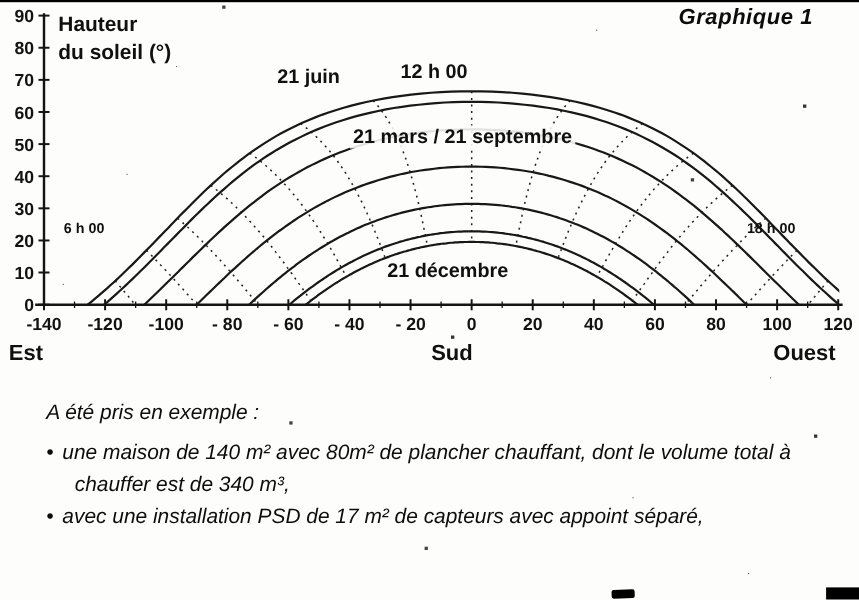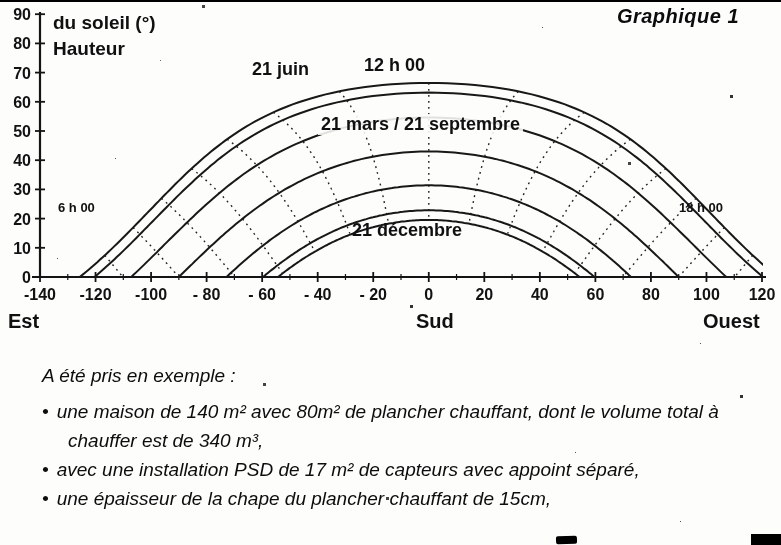--- a/index.html
+++ b/index.html
@@ -134,43 +134,42 @@
         <path d="M94.6 277.0 L97.5 274.6 L100.3 272.1 L103.1 269.6 L105.9 267.1 L108.7 264.5 L111.5 262.0 L114.3 259.4 L117.0 256.8 L119.8 254.2 L122.5 251.6 L125.3 248.9 L128.0 246.2 L130.7 243.6 L133.4 240.9 L136.1 238.2 L138.8 235.4 L141.5 232.7 L144.2 229.9 L146.9 227.2 L149.6 224.4 L152.3 221.7 L155.1 218.9 L157.8 216.1 L160.6 213.3 L163.3 210.5 L166.1 207.7 L168.9 204.9 L171.7 202.1 L174.5 199.2 L177.3 196.4 L180.2 193.6 L183.1 190.8 L186.0 188.0 L189.0 185.2 L192.0 182.4 L195.0 179.5 L198.1 176.7 L201.2 174.0 L204.4 171.2 L207.6 168.4 L210.9 165.6 L214.2 162.9 L217.6 160.1 L221.0 157.4 L224.5 154.7 L228.1 152.0 L231.8 149.3 L235.5 146.7 L239.4 144.0 L243.3 141.4 L247.4 138.9 L251.5 136.3 L255.7 133.8 L260.1 131.3 L264.6 128.9 L269.2 126.5 L274.0 124.2 L278.9 121.8 L283.9 119.6 L289.1 117.4 L294.5 115.3 L300.0 113.2 L305.8 111.2 L311.6 109.3 L317.7 107.4 L324.0 105.6 L330.4 104.0 L337.1 102.4 L343.9 100.9 L350.9 99.5 L358.1 98.2 L365.5 97.1 L373.0 96.1 L380.7 95.2 L388.5 94.4 L396.4 93.7 L404.4 93.2 L412.5 92.9 L420.6 92.7 L428.8 92.6 L436.9 92.7 L445.1 92.9 L453.2 93.2 L461.2 93.7 L469.1 94.4 L476.9 95.2 L484.6 96.1 L492.1 97.1 L499.4 98.2 L506.6 99.5 L513.6 100.9 L520.5 102.4 L527.1 104.0 L533.6 105.6 L539.8 107.4 L545.9 109.3 L551.8 111.2 L557.5 113.2 L563.0 115.3 L568.4 117.4 L573.6 119.6 L578.7 121.8 L583.6 124.2 L588.3 126.5 L592.9 128.9 L597.4 131.3 L601.8 133.8 L606.0 136.3 L610.2 138.9 L614.2 141.4 L618.2 144.0 L622.0 146.7 L625.7 149.3 L629.4 152.0 L633.0 154.7 L636.5 157.4 L640.0 160.1 L643.4 162.9 L646.7 165.6 L649.9 168.4 L653.2 171.2 L656.3 174.0 L659.4 176.7 L662.5 179.5 L665.5 182.4 L668.5 185.2 L671.5 188.0 L674.4 190.8 L677.3 193.6 L680.2 196.4 L683.0 199.2 L685.9 202.1 L688.7 204.9 L691.5 207.7 L694.2 210.5 L697.0 213.3 L699.7 216.1 L702.5 218.9 L705.2 221.7 L707.9 224.4 L710.6 227.2 L713.3 229.9 L716.0 232.7 L718.7 235.4 L721.4 238.2 L724.1 240.9 L726.9 243.6 L729.6 246.2 L732.3 248.9 L735.0 251.6 L737.7 254.2 L740.5 256.8 L743.2 259.4 L746.0 262.0 L748.8 264.5 L751.6 267.1 L754.4 269.6 L757.2 272.1 L760.1 274.6 L762.9 277.0" class="curve"></path>
         <path d="M131.2 277.0 L133.8 274.6 L136.4 272.1 L139.0 269.6 L141.6 267.1 L144.2 264.6 L146.7 262.1 L149.3 259.6 L151.8 257.1 L154.4 254.6 L157.0 252.1 L159.5 249.5 L162.1 247.0 L164.6 244.4 L167.2 241.9 L169.8 239.3 L172.4 236.8 L174.9 234.2 L177.5 231.7 L180.2 229.1 L182.8 226.6 L185.4 224.0 L188.1 221.5 L190.7 218.9 L193.4 216.4 L196.1 213.8 L198.8 211.3 L201.6 208.7 L204.3 206.2 L207.1 203.7 L210.0 201.2 L212.8 198.7 L215.7 196.2 L218.6 193.7 L221.6 191.2 L224.6 188.8 L227.6 186.3 L230.7 183.9 L233.8 181.5 L236.9 179.1 L240.1 176.7 L243.4 174.3 L246.7 172.0 L250.1 169.7 L253.5 167.4 L257.0 165.1 L260.5 162.9 L264.1 160.7 L267.8 158.5 L271.6 156.3 L275.4 154.2 L279.3 152.1 L283.2 150.1 L287.3 148.1 L291.4 146.1 L295.7 144.2 L300.0 142.3 L304.4 140.5 L308.9 138.7 L313.4 137.0 L318.1 135.3 L322.9 133.7 L327.7 132.2 L332.7 130.7 L337.7 129.3 L342.9 127.9 L348.1 126.6 L353.4 125.4 L358.8 124.3 L364.3 123.3 L369.9 122.3 L375.6 121.4 L381.3 120.6 L387.1 119.9 L392.9 119.3 L398.8 118.8 L404.7 118.3 L410.7 118.0 L416.7 117.8 L422.7 117.6 L428.8 117.6 L434.8 117.6 L440.8 117.8 L446.8 118.0 L452.8 118.3 L458.7 118.8 L464.6 119.3 L470.5 119.9 L476.3 120.6 L482.0 121.4 L487.6 122.3 L493.2 123.3 L498.7 124.3 L504.1 125.4 L509.4 126.6 L514.7 127.9 L519.8 129.3 L524.9 130.7 L529.8 132.2 L534.7 133.7 L539.4 135.3 L544.1 137.0 L548.7 138.7 L553.2 140.5 L557.6 142.3 L561.9 144.2 L566.1 146.1 L570.2 148.1 L574.3 150.1 L578.3 152.1 L582.2 154.2 L586.0 156.3 L589.7 158.5 L593.4 160.7 L597.0 162.9 L600.6 165.1 L604.0 167.4 L607.5 169.7 L610.8 172.0 L614.1 174.3 L617.4 176.7 L620.6 179.1 L623.8 181.5 L626.9 183.9 L630.0 186.3 L633.0 188.8 L636.0 191.2 L638.9 193.7 L641.8 196.2 L644.7 198.7 L647.6 201.2 L650.4 203.7 L653.2 206.2 L656.0 208.7 L658.7 211.3 L661.4 213.8 L664.1 216.4 L666.8 218.9 L669.5 221.5 L672.1 224.0 L674.8 226.6 L677.4 229.1 L680.0 231.7 L682.6 234.2 L685.2 236.8 L687.8 239.3 L690.3 241.9 L692.9 244.4 L695.5 247.0 L698.0 249.5 L700.6 252.1 L703.1 254.6 L705.7 257.1 L708.3 259.6 L710.8 262.1 L713.4 264.6 L716.0 267.1 L718.5 269.6 L721.1 272.1 L723.7 274.6 L726.3 277.0" class="curve"></path>
         <path d="M178.8 277.0 L181.1 274.8 L183.4 272.5 L185.7 270.3 L188.0 268.0 L190.3 265.8 L192.6 263.6 L194.9 261.3 L197.2 259.1 L199.5 256.9 L201.8 254.7 L204.2 252.5 L206.5 250.2 L208.8 248.0 L211.2 245.8 L213.6 243.7 L216.0 241.5 L218.4 239.3 L220.8 237.1 L223.2 235.0 L225.6 232.8 L228.1 230.7 L230.6 228.6 L233.1 226.4 L235.6 224.3 L238.1 222.2 L240.7 220.2 L243.3 218.1 L245.9 216.0 L248.5 214.0 L251.2 212.0 L253.8 210.0 L256.6 208.0 L259.3 206.0 L262.1 204.1 L264.9 202.1 L267.7 200.2 L270.5 198.3 L273.4 196.5 L276.4 194.6 L279.3 192.8 L282.3 191.0 L285.3 189.2 L288.4 187.5 L291.5 185.8 L294.7 184.1 L297.8 182.4 L301.1 180.8 L304.3 179.2 L307.6 177.7 L311.0 176.1 L314.4 174.6 L317.8 173.2 L321.3 171.8 L324.8 170.4 L328.4 169.0 L332.0 167.7 L335.6 166.5 L339.3 165.3 L343.0 164.1 L346.8 163.0 L350.6 161.9 L354.4 160.8 L358.3 159.9 L362.3 158.9 L366.2 158.0 L370.2 157.2 L374.2 156.4 L378.3 155.7 L382.4 155.0 L386.5 154.4 L390.7 153.9 L394.8 153.4 L399.0 152.9 L403.2 152.5 L407.5 152.2 L411.7 151.9 L416.0 151.7 L420.2 151.6 L424.5 151.5 L428.8 151.4 L433.0 151.5 L437.3 151.6 L441.6 151.7 L445.8 151.9 L450.1 152.2 L454.3 152.5 L458.5 152.9 L462.7 153.4 L466.9 153.9 L471.0 154.4 L475.1 155.0 L479.2 155.7 L483.3 156.4 L487.3 157.2 L491.3 158.0 L495.3 158.9 L499.2 159.9 L503.1 160.8 L507.0 161.9 L510.8 163.0 L514.5 164.1 L518.3 165.3 L521.9 166.5 L525.6 167.7 L529.2 169.0 L532.7 170.4 L536.3 171.8 L539.7 173.2 L543.2 174.6 L546.6 176.1 L549.9 177.7 L553.2 179.2 L556.5 180.8 L559.7 182.4 L562.9 184.1 L566.0 185.8 L569.1 187.5 L572.2 189.2 L575.2 191.0 L578.2 192.8 L581.2 194.6 L584.1 196.5 L587.0 198.3 L589.9 200.2 L592.7 202.1 L595.5 204.1 L598.2 206.0 L601.0 208.0 L603.7 210.0 L606.4 212.0 L609.0 214.0 L611.7 216.0 L614.3 218.1 L616.8 220.2 L619.4 222.2 L621.9 224.3 L624.5 226.4 L627.0 228.6 L629.4 230.7 L631.9 232.8 L634.3 235.0 L636.8 237.1 L639.2 239.3 L641.6 241.5 L644.0 243.7 L646.3 245.8 L648.7 248.0 L651.0 250.2 L653.4 252.5 L655.7 254.7 L658.0 256.9 L660.3 259.1 L662.7 261.3 L665.0 263.6 L667.3 265.8 L669.5 268.0 L671.8 270.3 L674.1 272.5 L676.4 274.8 L678.7 277.0" class="curve"></path>
         <path d="M226.5 277.0 L228.4 275.2 L230.4 273.3 L232.4 271.5 L234.4 269.7 L236.4 267.9 L238.4 266.1 L240.4 264.3 L242.4 262.5 L244.4 260.8 L246.5 259.0 L248.5 257.3 L250.6 255.5 L252.6 253.8 L254.7 252.1 L256.8 250.4 L258.9 248.7 L261.0 247.0 L263.2 245.4 L265.3 243.7 L267.5 242.1 L269.6 240.4 L271.8 238.8 L274.0 237.2 L276.3 235.6 L278.5 234.1 L280.7 232.5 L283.0 231.0 L285.3 229.5 L287.6 228.0 L289.9 226.5 L292.3 225.0 L294.6 223.6 L297.0 222.2 L299.4 220.7 L301.8 219.4 L304.2 218.0 L306.7 216.6 L309.1 215.3 L311.6 214.0 L314.1 212.7 L316.7 211.5 L319.2 210.2 L321.8 209.0 L324.4 207.8 L327.0 206.7 L329.6 205.5 L332.2 204.4 L334.9 203.4 L337.6 202.3 L340.3 201.3 L343.0 200.3 L345.8 199.3 L348.5 198.4 L351.3 197.4 L354.1 196.6 L357.0 195.7 L359.8 194.9 L362.7 194.1 L365.5 193.3 L368.4 192.6 L371.3 191.9 L374.3 191.2 L377.2 190.6 L380.2 190.0 L383.1 189.4 L386.1 188.9 L389.1 188.4 L392.1 188.0 L395.1 187.5 L398.1 187.2 L401.2 186.8 L404.2 186.5 L407.3 186.2 L410.3 186.0 L413.4 185.8 L416.5 185.6 L419.5 185.5 L422.6 185.4 L425.7 185.3 L428.8 185.3 L431.8 185.3 L434.9 185.4 L438.0 185.5 L441.1 185.6 L444.1 185.8 L447.2 186.0 L450.3 186.2 L453.3 186.5 L456.4 186.8 L459.4 187.2 L462.4 187.5 L465.4 188.0 L468.4 188.4 L471.4 188.9 L474.4 189.4 L477.4 190.0 L480.3 190.6 L483.3 191.2 L486.2 191.9 L489.1 192.6 L492.0 193.3 L494.9 194.1 L497.7 194.9 L500.6 195.7 L503.4 196.6 L506.2 197.4 L509.0 198.4 L511.8 199.3 L514.5 200.3 L517.2 201.3 L519.9 202.3 L522.6 203.4 L525.3 204.4 L527.9 205.5 L530.6 206.7 L533.2 207.8 L535.8 209.0 L538.3 210.2 L540.9 211.5 L543.4 212.7 L545.9 214.0 L548.4 215.3 L550.9 216.6 L553.3 218.0 L555.8 219.4 L558.2 220.7 L560.6 222.2 L562.9 223.6 L565.3 225.0 L567.6 226.5 L569.9 228.0 L572.2 229.5 L574.5 231.0 L576.8 232.5 L579.0 234.1 L581.3 235.6 L583.5 237.2 L585.7 238.8 L587.9 240.4 L590.1 242.1 L592.2 243.7 L594.4 245.4 L596.5 247.0 L598.6 248.7 L600.7 250.4 L602.8 252.1 L604.9 253.8 L607.0 255.5 L609.0 257.3 L611.1 259.0 L613.1 260.8 L615.2 262.5 L617.2 264.3 L619.2 266.1 L621.2 267.9 L623.2 269.7 L625.2 271.5 L627.1 273.3 L629.1 275.2 L631.1 277.0" class="curve"></path>
         <path d="M263.1 277.0 L264.8 275.6 L266.5 274.1 L268.2 272.7 L269.9 271.3 L271.7 269.9 L273.4 268.6 L275.1 267.2 L276.9 265.8 L278.7 264.5 L280.4 263.1 L282.2 261.8 L284.0 260.5 L285.8 259.2 L287.6 257.9 L289.4 256.6 L291.2 255.3 L293.1 254.1 L294.9 252.8 L296.8 251.6 L298.6 250.4 L300.5 249.2 L302.4 248.0 L304.3 246.8 L306.2 245.6 L308.1 244.5 L310.1 243.3 L312.0 242.2 L313.9 241.1 L315.9 240.0 L317.9 238.9 L319.9 237.9 L321.9 236.8 L323.9 235.8 L325.9 234.8 L327.9 233.8 L329.9 232.8 L332.0 231.9 L334.1 230.9 L336.1 230.0 L338.2 229.1 L340.3 228.2 L342.4 227.3 L344.5 226.5 L346.7 225.6 L348.8 224.8 L350.9 224.0 L353.1 223.3 L355.3 222.5 L357.5 221.8 L359.6 221.1 L361.8 220.4 L364.0 219.7 L366.3 219.1 L368.5 218.4 L370.7 217.8 L373.0 217.3 L375.2 216.7 L377.5 216.2 L379.8 215.6 L382.1 215.2 L384.3 214.7 L386.6 214.2 L388.9 213.8 L391.2 213.4 L393.6 213.0 L395.9 212.7 L398.2 212.4 L400.5 212.0 L402.9 211.8 L405.2 211.5 L407.6 211.3 L409.9 211.1 L412.3 210.9 L414.6 210.7 L417.0 210.6 L419.3 210.5 L421.7 210.4 L424.0 210.3 L426.4 210.3 L428.8 210.3 L431.1 210.3 L433.5 210.3 L435.9 210.4 L438.2 210.5 L440.6 210.6 L442.9 210.7 L445.3 210.9 L447.6 211.1 L450.0 211.3 L452.3 211.5 L454.7 211.8 L457.0 212.0 L459.3 212.4 L461.7 212.7 L464.0 213.0 L466.3 213.4 L468.6 213.8 L470.9 214.2 L473.2 214.7 L475.5 215.2 L477.8 215.6 L480.0 216.2 L482.3 216.7 L484.6 217.3 L486.8 217.8 L489.0 218.4 L491.3 219.1 L493.5 219.7 L495.7 220.4 L497.9 221.1 L500.1 221.8 L502.3 222.5 L504.4 223.3 L506.6 224.0 L508.7 224.8 L510.9 225.6 L513.0 226.5 L515.1 227.3 L517.2 228.2 L519.3 229.1 L521.4 230.0 L523.5 230.9 L525.5 231.9 L527.6 232.8 L529.6 233.8 L531.7 234.8 L533.7 235.8 L535.7 236.8 L537.7 237.9 L539.7 238.9 L541.6 240.0 L543.6 241.1 L545.5 242.2 L547.5 243.3 L549.4 244.5 L551.3 245.6 L553.2 246.8 L555.1 248.0 L557.0 249.2 L558.9 250.4 L560.8 251.6 L562.6 252.8 L564.5 254.1 L566.3 255.3 L568.1 256.6 L569.9 257.9 L571.7 259.2 L573.5 260.5 L575.3 261.8 L577.1 263.1 L578.9 264.5 L580.6 265.8 L582.4 267.2 L584.1 268.6 L585.9 269.9 L587.6 271.3 L589.3 272.7 L591.0 274.1 L592.7 275.6 L594.4 277.0" class="curve"></path>
         <path d="M278.0 277.0 L279.6 275.7 L281.2 274.5 L282.7 273.3 L284.4 272.0 L286.0 270.8 L287.6 269.6 L289.2 268.4 L290.8 267.2 L292.5 266.1 L294.1 264.9 L295.8 263.7 L297.4 262.6 L299.1 261.5 L300.8 260.3 L302.5 259.2 L304.2 258.1 L305.9 257.0 L307.6 256.0 L309.3 254.9 L311.0 253.8 L312.8 252.8 L314.5 251.8 L316.3 250.8 L318.0 249.8 L319.8 248.8 L321.6 247.8 L323.4 246.8 L325.2 245.9 L327.0 245.0 L328.8 244.0 L330.6 243.1 L332.5 242.2 L334.3 241.4 L336.1 240.5 L338.0 239.7 L339.9 238.8 L341.8 238.0 L343.6 237.2 L345.5 236.4 L347.4 235.7 L349.3 234.9 L351.3 234.2 L353.2 233.5 L355.1 232.8 L357.1 232.1 L359.0 231.4 L361.0 230.8 L362.9 230.1 L364.9 229.5 L366.9 228.9 L368.9 228.4 L370.9 227.8 L372.9 227.3 L374.9 226.7 L376.9 226.2 L378.9 225.7 L380.9 225.3 L383.0 224.8 L385.0 224.4 L387.1 224.0 L389.1 223.6 L391.2 223.2 L393.2 222.9 L395.3 222.5 L397.4 222.2 L399.4 221.9 L401.5 221.6 L403.6 221.4 L405.7 221.2 L407.8 220.9 L409.9 220.7 L412.0 220.6 L414.1 220.4 L416.2 220.3 L418.3 220.2 L420.4 220.1 L422.5 220.0 L424.6 220.0 L426.7 219.9 L428.8 219.9 L430.9 219.9 L433.0 220.0 L435.1 220.0 L437.2 220.1 L439.3 220.2 L441.4 220.3 L443.5 220.4 L445.6 220.6 L447.7 220.7 L449.8 220.9 L451.9 221.2 L453.9 221.4 L456.0 221.6 L458.1 221.9 L460.2 222.2 L462.2 222.5 L464.3 222.9 L466.4 223.2 L468.4 223.6 L470.5 224.0 L472.5 224.4 L474.6 224.8 L476.6 225.3 L478.6 225.7 L480.6 226.2 L482.7 226.7 L484.7 227.3 L486.7 227.8 L488.7 228.4 L490.7 228.9 L492.6 229.5 L494.6 230.1 L496.6 230.8 L498.5 231.4 L500.5 232.1 L502.4 232.8 L504.4 233.5 L506.3 234.2 L508.2 234.9 L510.1 235.7 L512.0 236.4 L513.9 237.2 L515.8 238.0 L517.7 238.8 L519.5 239.7 L521.4 240.5 L523.2 241.4 L525.1 242.2 L526.9 243.1 L528.7 244.0 L530.5 245.0 L532.4 245.9 L534.2 246.8 L535.9 247.8 L537.7 248.8 L539.5 249.8 L541.3 250.8 L543.0 251.8 L544.8 252.8 L546.5 253.8 L548.2 254.9 L549.9 256.0 L551.7 257.0 L553.4 258.1 L555.1 259.2 L556.7 260.3 L558.4 261.5 L560.1 262.6 L561.8 263.7 L563.4 264.9 L565.1 266.1 L566.7 267.2 L568.3 268.4 L570.0 269.6 L571.6 270.8 L573.2 272.0 L574.8 273.3 L576.4 274.5 L578.0 275.7 L579.6 277.0" class="curve"></path>
       </g>
     </svg>
 
   <div class="ann ytitle" style="top:10px;left:53px">
+    <div>Hauteur</div>
     <div>du soleil (°)</div>
-    <div>Hauteur</div>
   </div>
 
   <div class="graph-title">Graphique 1</div>
 
   <div class="ann small" style="top:59px;left:252px">21 juin</div>
   <div class="ann small" style="top:55px;left:364px">12 h 00</div>
   <div class="ann small bg" style="top:114px;left:318px">21 mars / 21 septembre</div>
-  <div class="ann small" style="top:220px;left:352px">21 décembre</div>
+  <div class="ann small" style="top:236px;left:352px">21 décembre</div>
   <div class="ann hour" style="top:200px;left:58px">6 h 00</div>
   <div class="ann hour" style="top:200px;left:679px">18 h 00</div>
 
   <div class="ann axisname" style="top:310px;left:8px">Est</div>
-  <div class="ann axisname" style="top:310px;left:416px">Sud</div>
+  <div class="ann axisname" style="top:310px;left:392px">Sud</div>
   <div class="ann axisname" style="top:310px;left:703px">Ouest</div>
 </div>
 
 <div class="example">
   <p class="intro">A été pris en exemple :</p>
   <ul>
     <li><span class="marker">•</span><span>une maison de 140 m² avec 80m² de plancher chauffant, dont le volume total à chauffer est de 340 m³,</span></li>
     <li><span class="marker">•</span><span>avec une installation PSD de 17 m² de capteurs avec appoint séparé,</span></li>
-    <li><span class="marker">•</span><span>une épaisseur de la chape du plancher chauffant de 15cm,</span></li>
   </ul>
 </div>
 
 <div class="artifact edge-top"></div>
 <div class="artifact smudge-1"></div>
 <div class="artifact smudge-2"></div>
 <div class="speckles"></div>
 
 </body></html>

